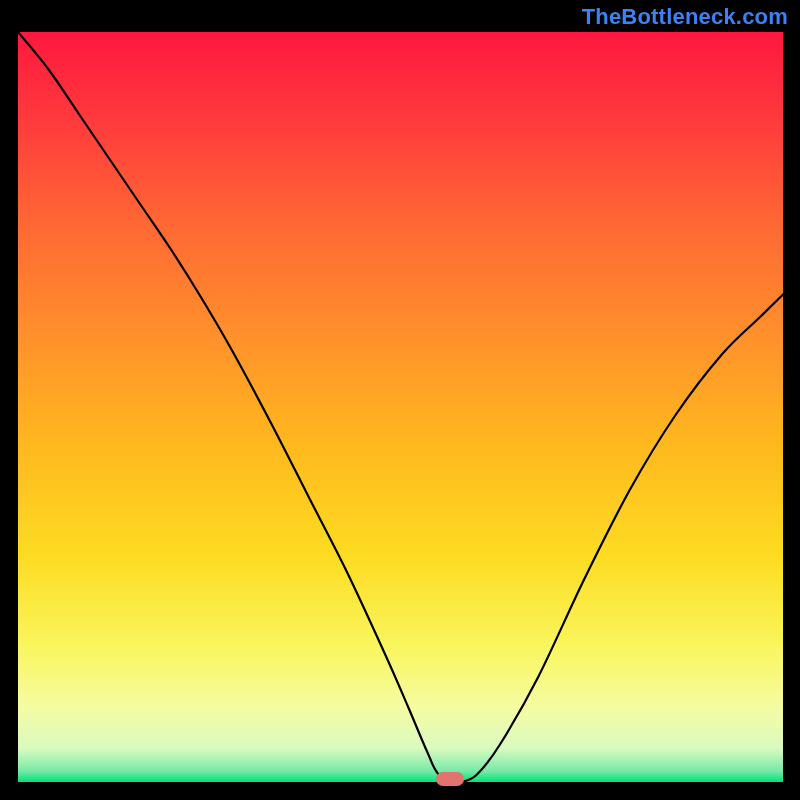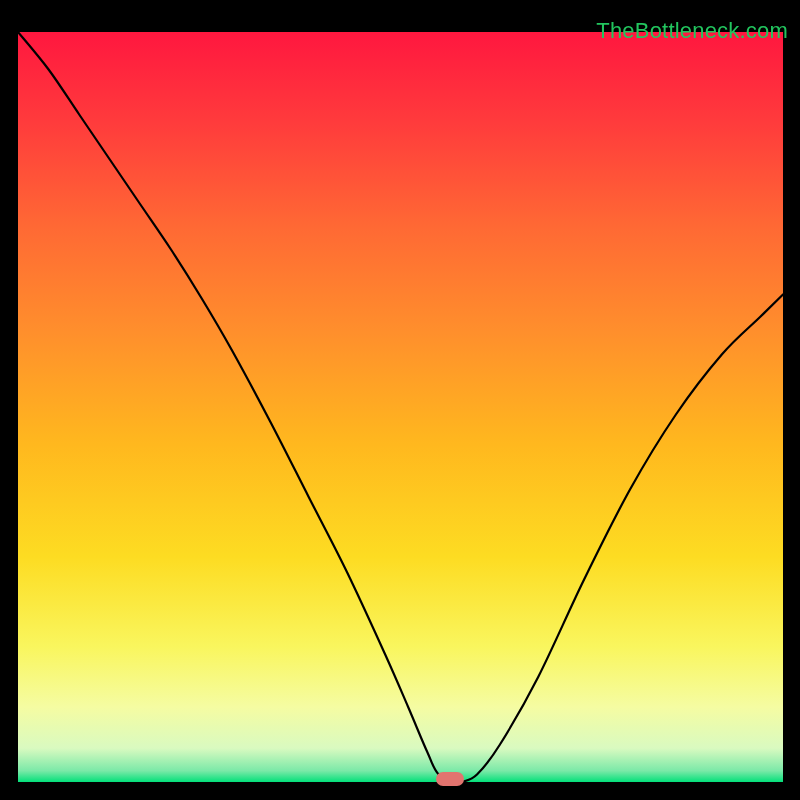--- a/index.html
+++ b/index.html
@@ -12,25 +12,25 @@
     font-family: Arial, Helvetica, sans-serif;
   }
   .frame {
     position: relative;
     width: 800px;
     height: 800px;
     background: #000;
   }
   .watermark {
     position: absolute;
-    top: 18px;
+    top: 4px;
     right: 12px;
-    color: #22c55e;
+    color: #3b82f6;
     font-size: 22px;
-    font-weight: 400;
+    font-weight: 700;
     letter-spacing: 0.2px;
     z-index: 3;
     pointer-events: none;
   }
   .plot-area {
     position: absolute;
     left: 18px;
     top: 32px;
     width: 765px;
     height: 750px;

